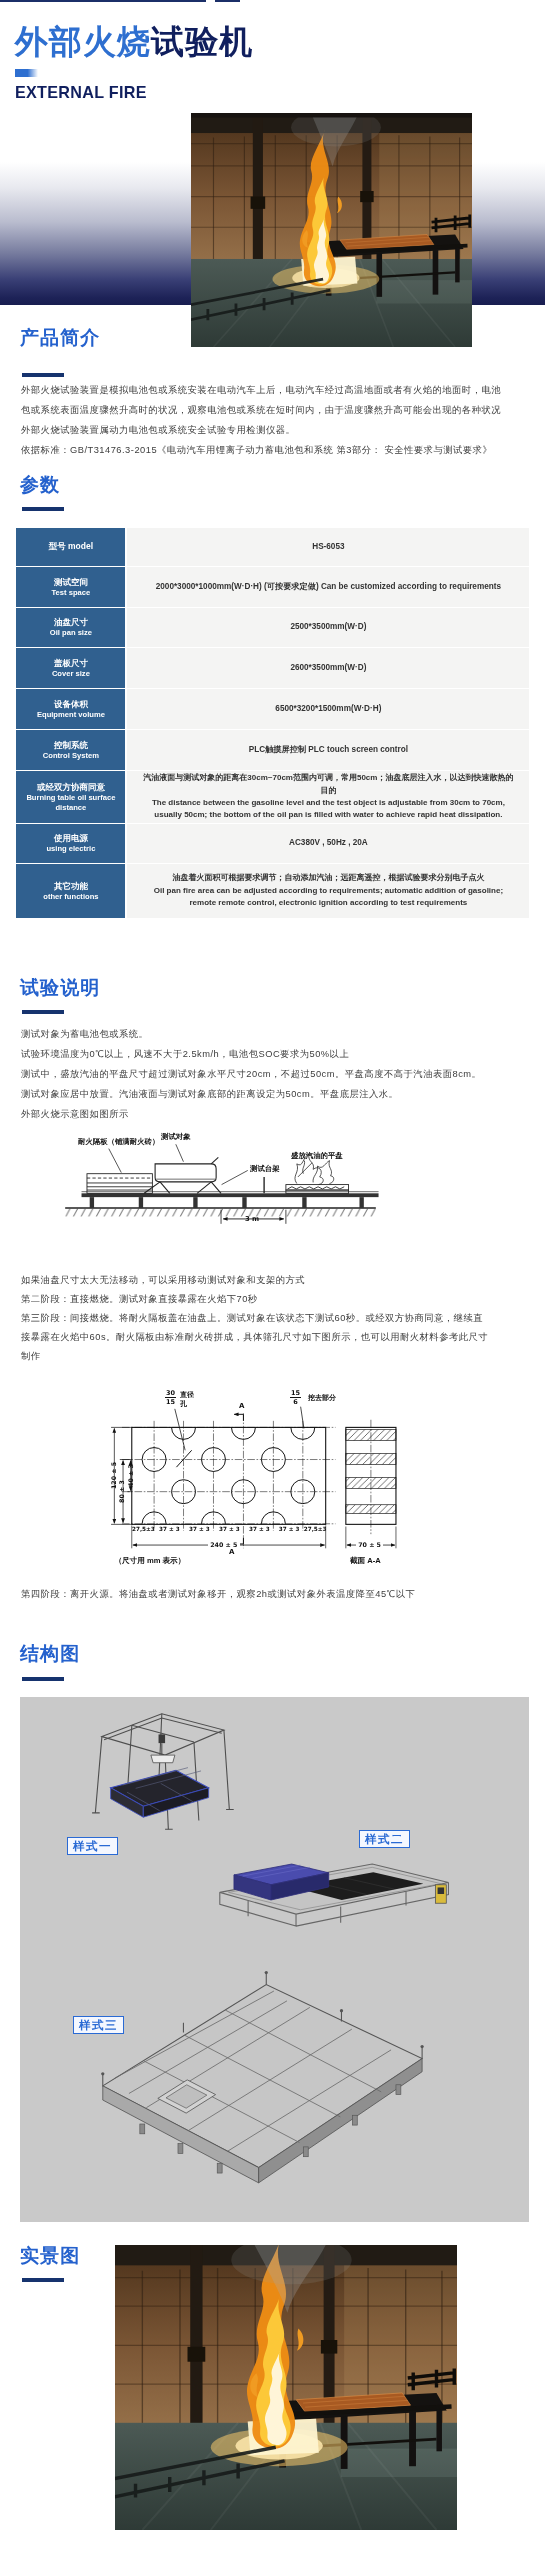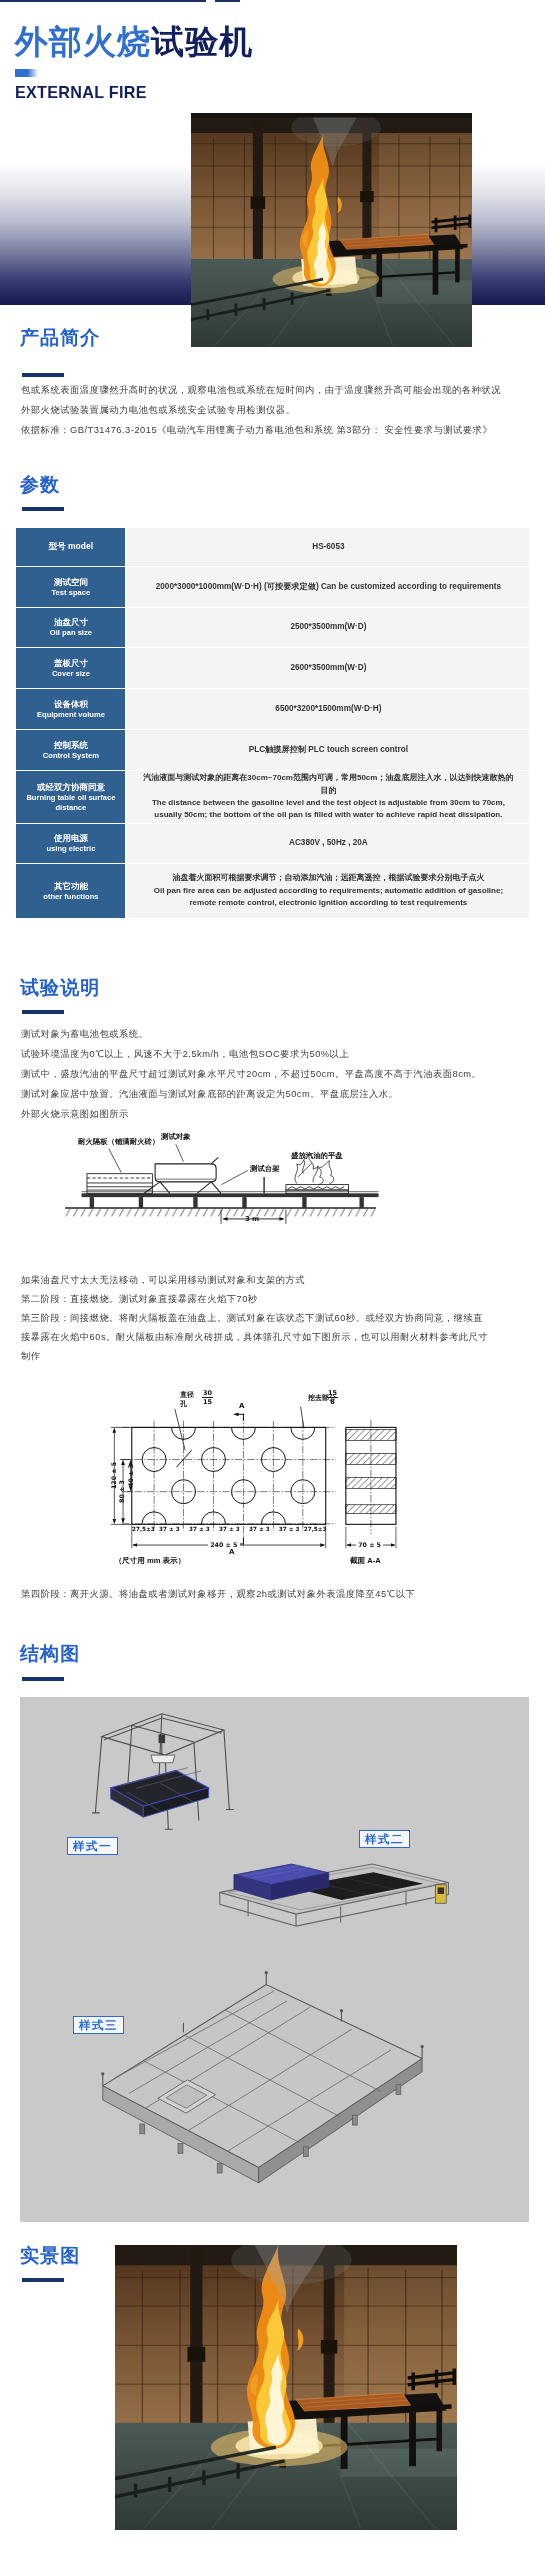--- a/index.html
+++ b/index.html
@@ -44,21 +44,21 @@
   .cr.small{font-size:8px;justify-content:center;}
   
   #schematic{left:57px;top:1130px;width:327px;height:119px;}
   .diag-label{position:absolute;font-size:7.4px;font-weight:700;color:#111;white-space:nowrap;}
   
   #brick{left:98px;top:1389px;width:335px;height:183px;}
   .dim{position:absolute;font:bold 6.3px "DejaVu Sans",sans-serif;color:#111;white-space:nowrap;}
   .dimlab{background:#fff;padding:0 2.2px;}
   .vdim{position:absolute;font:bold 6.3px "DejaVu Sans",sans-serif;color:#111;white-space:nowrap;
         transform:rotate(-90deg);}
-  .frac{position:absolute;text-align:center;font:bold 6.5px "DejaVu Sans",sans-serif;color:#111;margin-left:37px;}
+  .frac{position:absolute;text-align:center;font:bold 6.5px "DejaVu Sans",sans-serif;color:#111;}
   .frac .top{border-bottom:1.1px solid #111;padding:0 1.1px;}
   #segrow{position:absolute;left:34px;top:137px;display:flex;}
   #segrow .seg{font:bold 5.7px "DejaVu Sans",sans-serif;color:#111;text-align:center;white-space:nowrap;overflow:visible;}
   .zhlabel{position:absolute;font-size:7px;font-weight:700;color:#111;white-space:nowrap;}
   
   #structure-box{left:20px;top:1697px;width:509px;height:525px;background:#c9c9c9;text-align:right;}
   .style-tag{position:absolute;border:1.1px solid #2a6ad4;background:#f4f7ff;color:#2a6ad4;font-weight:900;
       font-size:11.5px;padding:0.5px 4.9px;letter-spacing:1.6px;white-space:nowrap;}
 </style>
 </head>
@@ -130,20 +130,21 @@
       <path d="M214,0 L298,0 C284,34 260,62 252,96 C240,60 224,28 214,0 Z" fill="#a9adb0" opacity="0.25"></path>
       <ellipse cx="258" cy="26" rx="80" ry="34" fill="#9aa0a3" opacity="0.15"></ellipse>
       <path d="M-5,345 L235,298 M-5,372 L248,318 M30,352 V372 M80,342 V364 M130,332 V354 M180,322 V344" stroke="#161b19" stroke-width="5" fill="none" opacity="0.9"></path>
       <rect width="500" height="8" fill="#171310"></rect>
     </svg>
   </div>
 
   <div class="sec-title" style="top:325px">产品简介</div>
   <div class="sec-line" style="top:373px"></div>
   <div id="intro-text" class="para" style="top:380px">
+      <div class="line">外部火烧试验装置是模拟电池包或系统安装在电动汽车上后，电动汽车经过高温地面或者有火焰的地面时，电池</div>
       <div class="line">包或系统表面温度骤然升高时的状况，观察电池包或系统在短时间内，由于温度骤然升高可能会出现的各种状况</div>
       <div class="line">外部火烧试验装置属动力电池包或系统安全试验专用检测仪器。</div>
       <div class="line">依据标准：GB/T31476.3-2015《电动汽车用锂离子动力蓄电池包和系统 第3部分：  安全性要求与测试要求》</div>
     </div>
 
   <div class="sec-title" style="top:472px">参数</div>
   <div class="sec-line" style="top:507px"></div>
   <div id="params-table" class="abs">
       <div class="t-row" style="height: 38px;">
         <div class="cl">

